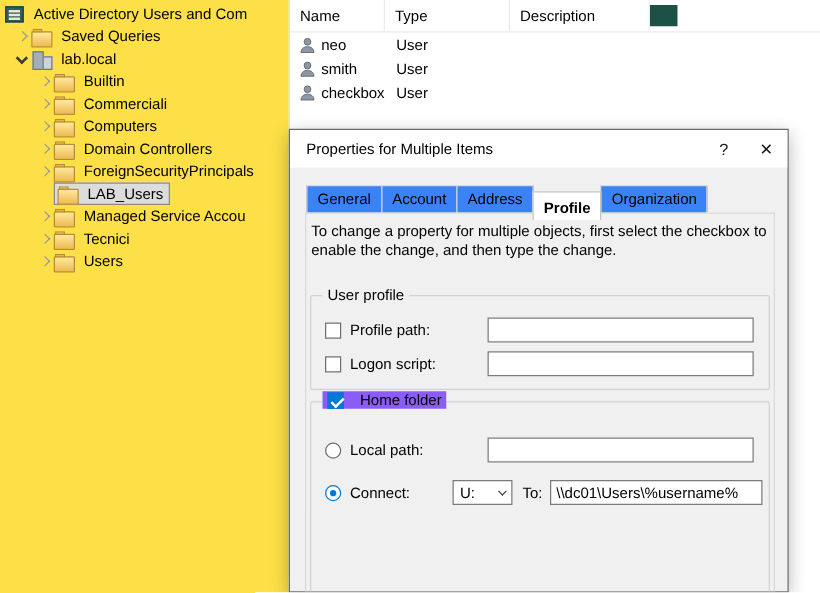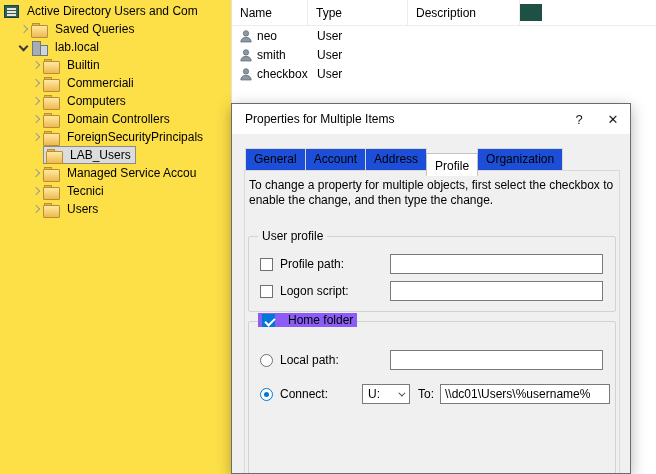--- a/index.html
+++ b/index.html
@@ -5,21 +5,21 @@
   * { margin:0; padding:0; box-sizing:border-box; }
   html,body { width:656px; height:474px; overflow:hidden; }
   body { font-family:"Liberation Sans", sans-serif; font-size:12px; color:#000; background:#fff; }
   .screen { position:relative; width:656px; height:474px; background:#fff; overflow:hidden; }
 
   
   .tree-panel { position:absolute; left:0; top:0; width:231px; height:474px; background:#fde047; padding-top:2px; overflow:hidden; }
   .splitter { position:absolute; left:231px; top:0; width:1px; height:474px; background:#e2e2e2; cursor:col-resize; }
   .tree-row { display:flex; align-items:center; height:18px; white-space:nowrap; }
   .lvl0 { padding-left:4px; }
-  .lvl1 { padding-left:16px; }
+  .lvl1 { padding-left:10px; }
   .lvl2 { padding-left:28px; }
   .chev { width:15px; height:15px; flex:none; display:inline-flex; align-items:center; justify-content:center; }
   .chev.collapsed::before { content:""; width:5px; height:5px; border-top:1px solid #9a9a9a; border-right:1px solid #9a9a9a; transform:rotate(45deg); }
   .chev.expanded::before { content:""; width:5px; height:5px; border-top:2px solid #3a3a3a; border-right:2px solid #3a3a3a; transform:rotate(135deg); margin-bottom:2px; }
   .icon { flex:none; margin-right:5px; }
   .folder { position:relative; width:16px; height:13px; }
   .folder::before { content:""; position:absolute; left:1px; top:0; width:6px; height:4px; background:#e8b64c; border:1px solid #b98d35; border-bottom:none; border-radius:1px 1px 0 0; }
   .folder::after { content:""; position:absolute; left:0; top:2px; width:15px; height:11px; background:linear-gradient(180deg,#ffe9a0,#eeb951); border:1px solid #b98d35; border-radius:1px; }
   .domain { position:relative; width:16px; height:13px; }
   .domain::before { content:""; position:absolute; left:1px; top:0; width:7px; height:13px; background:#a6adb5; border:1px solid #6e7680; }
@@ -44,22 +44,22 @@
   .cell-desc { width:112px; padding-left:9px; }
   .user-icon { width:14px; height:14px; flex:none; }
 
   
   .dialog { position:absolute; left:231px; top:103px; width:400px; height:371px; background:#f0f0f0; border:1px solid #6c6c6c; box-shadow:0 4px 14px rgba(0,0,0,.3); overflow:hidden; }
   .titlebar { height:30px; background:#fff; display:flex; align-items:center; padding-left:13px; }
   .title-text { font-size:12px; }
   .tb-btns { margin-left:auto; display:flex; height:100%; }
   .tb-btn { width:34px; height:100%; display:flex; align-items:center; justify-content:center; font-size:13px; color:#1a1a1a; cursor:default; }
   .tabs { position:absolute; left:13px; top:44px; display:flex; align-items:flex-end; }
-  .tab { padding:3px 8px 4px 8px; border:1px solid #d9d9d9; border-bottom:none; background:#1d4ed8; margin-right:-1px; height:28px; position:relative; }
-  .tab.active { background:#fff; height:23px; padding-top:5px; z-index:3; border-color:#c2c2c2; }
+  .tab { padding:3px 8px 4px 8px; border:1px solid #d9d9d9; border-bottom:none; background:#3b82f6; margin-right:-1px; height:28px; position:relative; }
+  .tab.active { background:#fff; height:23px; padding-top:5px; z-index:3; border-color:#c2c2c2;font-weight:bold; }
   .pagebox { position:absolute; left:12px; top:66px; width:376px; height:320px; border:1px solid #d9d9d9; background:#f0f0f0; }
   .desc { position:absolute; left:17px; top:74px; width:366px; line-height:15px; }
   .group { position:absolute; border:1px solid #d2d2d2; border-radius:2px; }
   .g1 { left:16px; top:132px; width:368px; height:76px; }
   .g2 { left:16px; top:217px; width:368px; height:172px; }
   .group-label { position:absolute; top:-8px; left:9px; background:#f0f0f0; padding:0 4px; }
   .legend-check { position:absolute; top:-9px; left:9px; background:#8b5cf6; padding:0 4px; display:flex; align-items:center; gap:6px; }
   .prow { position:absolute; left:11px; right:7px; height:20px; display:flex; align-items:center; }
   .r1 { top:17px; }  .r2 { top:44px; }
   .r3 { top:28px; }  .r4 { top:62px; }

